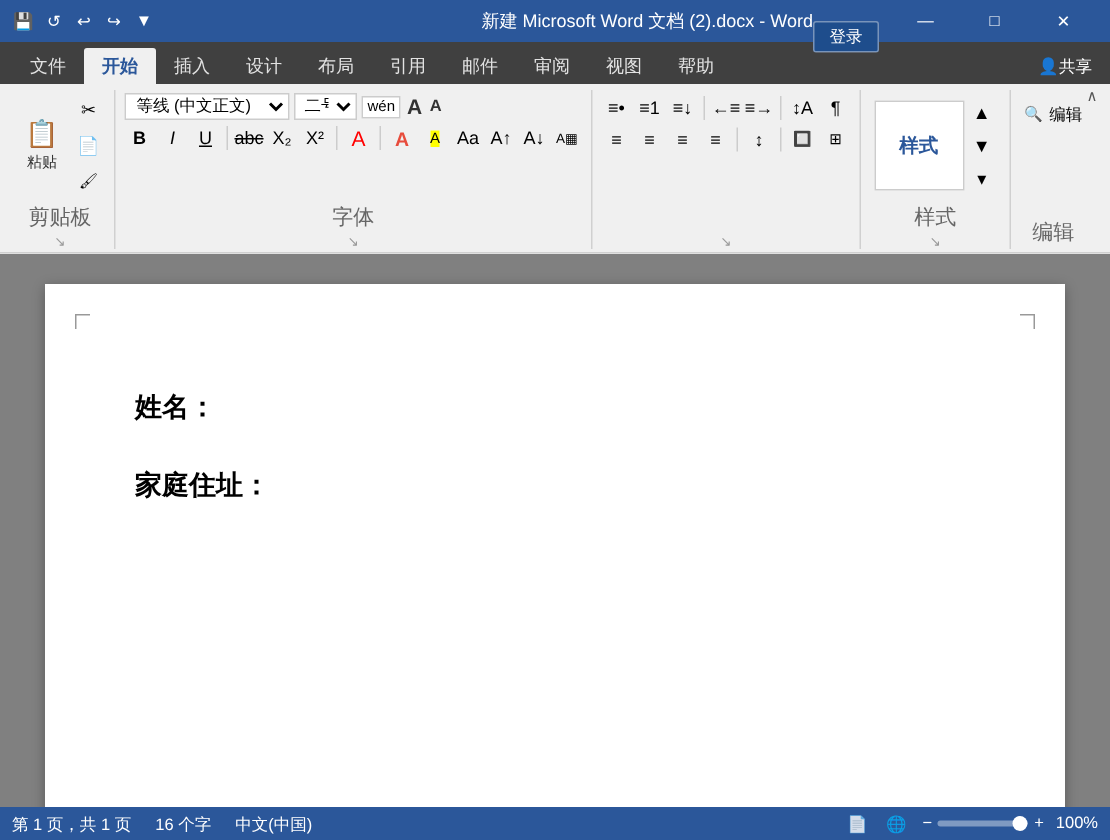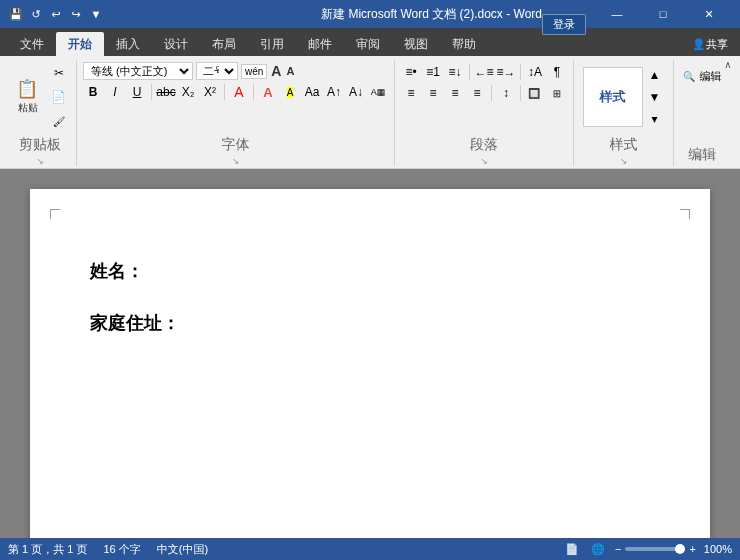--- a/index.html
+++ b/index.html
@@ -322,21 +322,20 @@
               <span class="fmt-btn">≡</span>
               <span class="fmt-btn">≡</span>
               <span class="fmt-btn">≡</span>
               <div class="separator"></div>
               <span class="fmt-btn">↕</span>
               <div class="separator"></div>
               <span class="fmt-btn" style="font-size:10px;">🔲</span>
               <span class="fmt-btn" style="font-size:10px;">⊞</span>
             </div>
           </div>
-          <div class="ribbon-group-label">段落</div>
           <div style="font-size:9px;color:#999;cursor:pointer;">↘</div>
         </div>
 
         <div class="ribbon-group" style="min-width:100px;">
           <div class="ribbon-group-items">
             <div style="display:flex;flex-direction:column;align-items:center;gap:2px;">
               <div class="styles-box">
                 <span style="font-size:13px;font-weight:bold;color:#2b579a;">样式</span>
               </div>
             </div>

